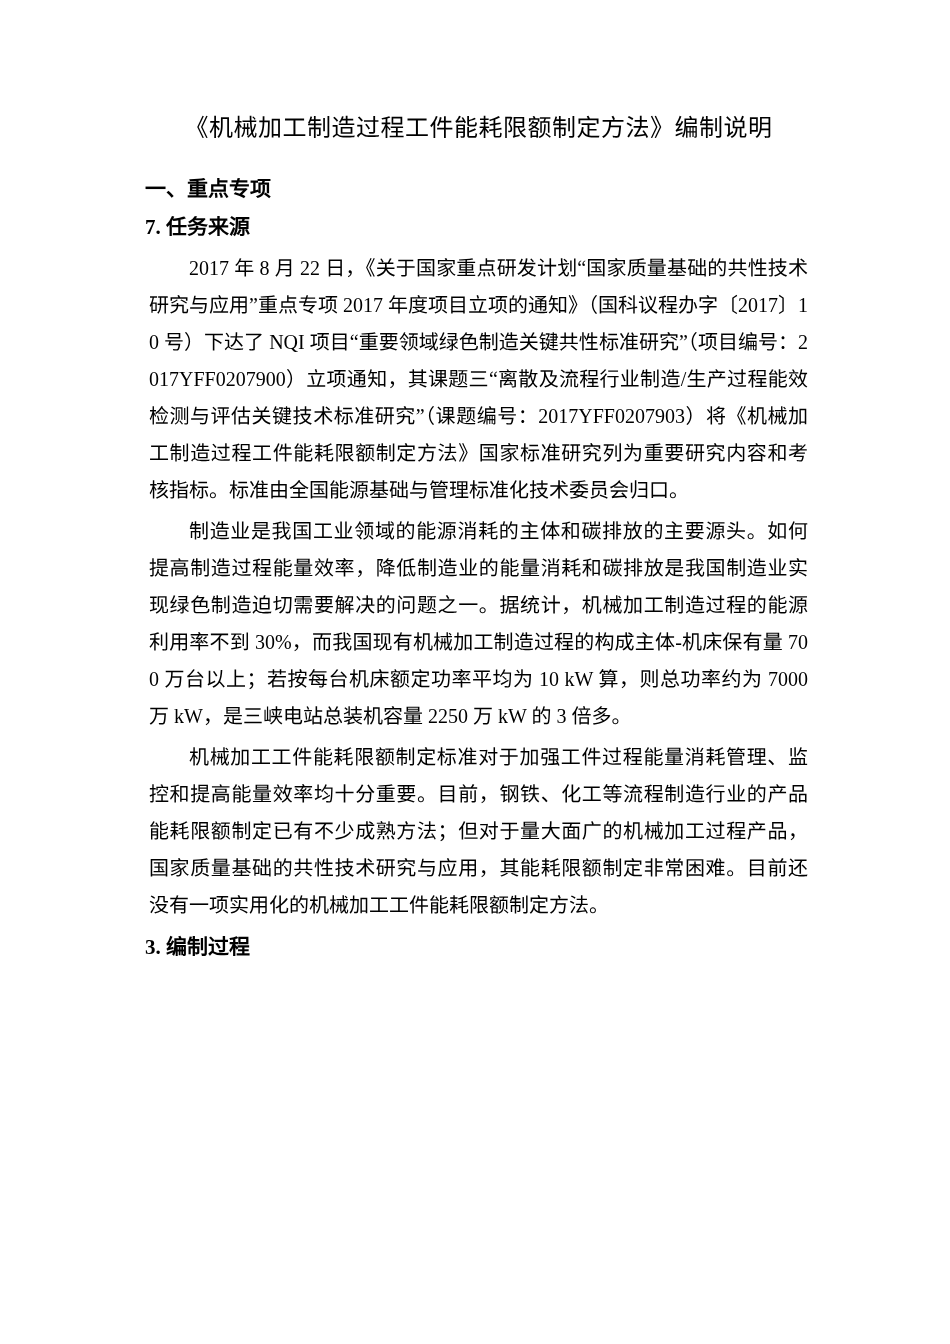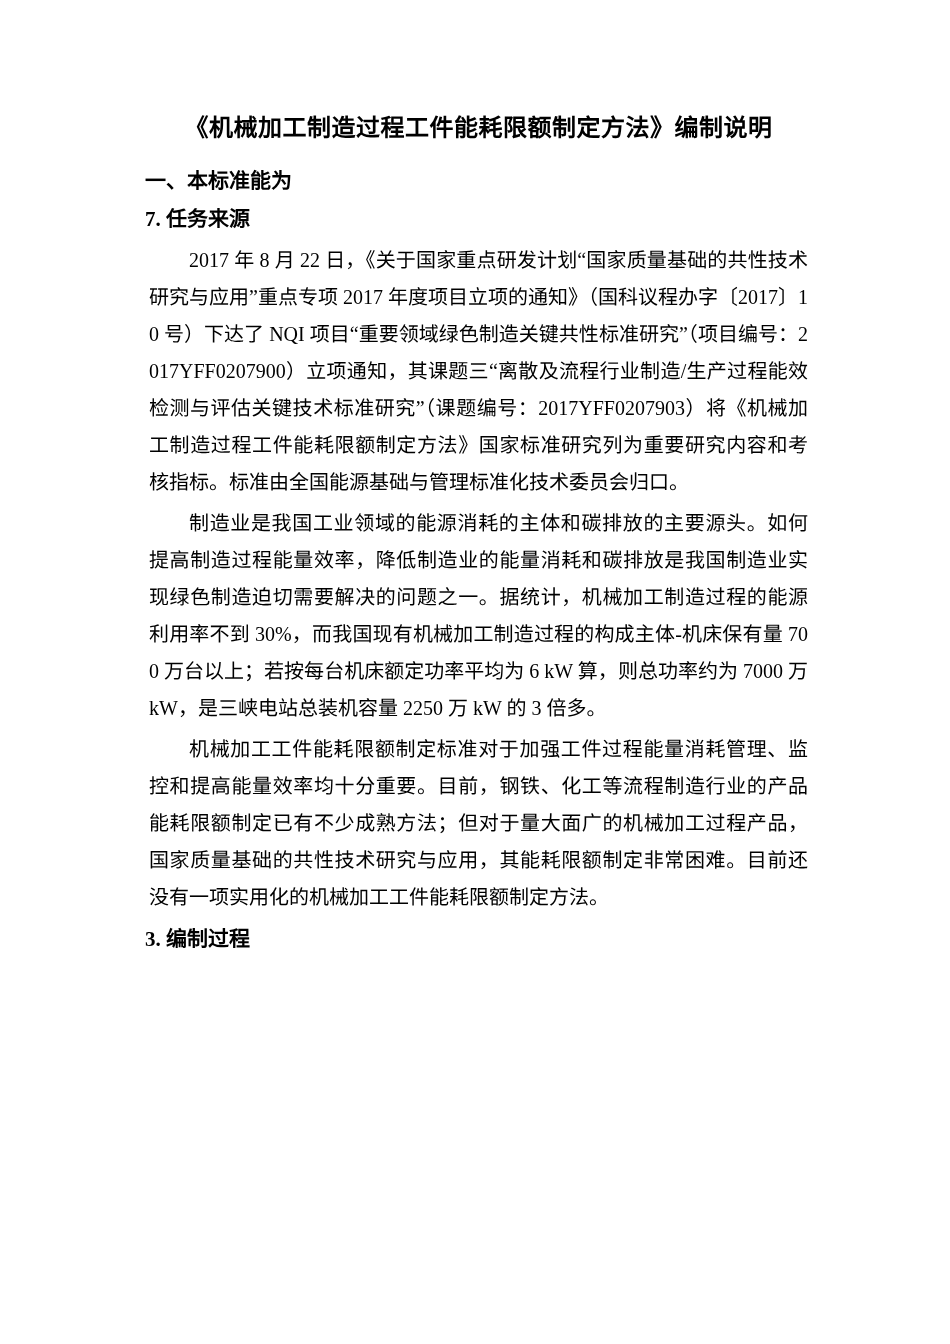--- a/index.html
+++ b/index.html
@@ -15,23 +15,23 @@
     overflow: hidden;
   }
   .page {
     box-sizing: border-box;
     width: 950px;
     height: 1344px;
     padding: 108px 138px 0 145px;
     background: #ffffff;
   }
   .doc-title {
-    margin: 0 0 14px 0;
+    margin: 0 0 22px 0;
     font-size: 24px;
-    font-weight: bold;
+    font-weight: normal;
     line-height: 40px;
     text-align: center;
     letter-spacing: 0.5px;
   }
   .heading {
     margin: 0;
     font-size: 21px;
     font-weight: bold;
     line-height: 38px;
     text-align: left;
@@ -46,27 +46,27 @@
     word-break: break-all;
   }
 </style>
 </head>
 <body>
 
 <div class="page">
 
   <h1 class="doc-title">《机械加工制造过程工件能耗限额制定方法》编制说明</h1>
 
-  <h2 class="heading">一、本标准能为</h2>
+  <h2 class="heading">一、重点专项</h2>
 
   <h3 class="heading">7. 任务来源</h3>
 
   <p class="body-para">2017 年 8 月 22 日，《关于国家重点研发计划“国家质量基础的共性技术研究与应用”重点专项 2017 年度项目立项的通知》（国科议程办字〔2017〕10 号）下达了 NQI 项目“重要领域绿色制造关键共性标准研究”（项目编号：2017YFF0207900）立项通知，其课题三“离散及流程行业制造/生产过程能效检测与评估关键技术标准研究”（课题编号：2017YFF0207903）将《机械加工制造过程工件能耗限额制定方法》国家标准研究列为重要研究内容和考核指标。标准由全国能源基础与管理标准化技术委员会归口。</p>
 
 
-  <p class="body-para">制造业是我国工业领域的能源消耗的主体和碳排放的主要源头。如何提高制造过程能量效率，降低制造业的能量消耗和碳排放是我国制造业实现绿色制造迫切需要解决的问题之一。据统计，机械加工制造过程的能源利用率不到 30%，而我国现有机械加工制造过程的构成主体-机床保有量 700 万台以上；若按每台机床额定功率平均为 6 kW 算，则总功率约为 7000 万 kW，是三峡电站总装机容量 2250 万 kW 的 3 倍多。</p>
+  <p class="body-para">制造业是我国工业领域的能源消耗的主体和碳排放的主要源头。如何提高制造过程能量效率，降低制造业的能量消耗和碳排放是我国制造业实现绿色制造迫切需要解决的问题之一。据统计，机械加工制造过程的能源利用率不到 30%，而我国现有机械加工制造过程的构成主体-机床保有量 700 万台以上；若按每台机床额定功率平均为 10 kW 算，则总功率约为 7000 万 kW，是三峡电站总装机容量 2250 万 kW 的 3 倍多。</p>
 
   <p class="body-para">机械加工工件能耗限额制定标准对于加强工件过程能量消耗管理、监控和提高能量效率均十分重要。目前，钢铁、化工等流程制造行业的产品能耗限额制定已有不少成熟方法；但对于量大面广的机械加工过程产品，国家质量基础的共性技术研究与应用，其能耗限额制定非常困难。目前还没有一项实用化的机械加工工件能耗限额制定方法。</p>
 
 
   <h3 class="heading">3. 编制过程</h3>
 
 </div>
 
 </body></html>

